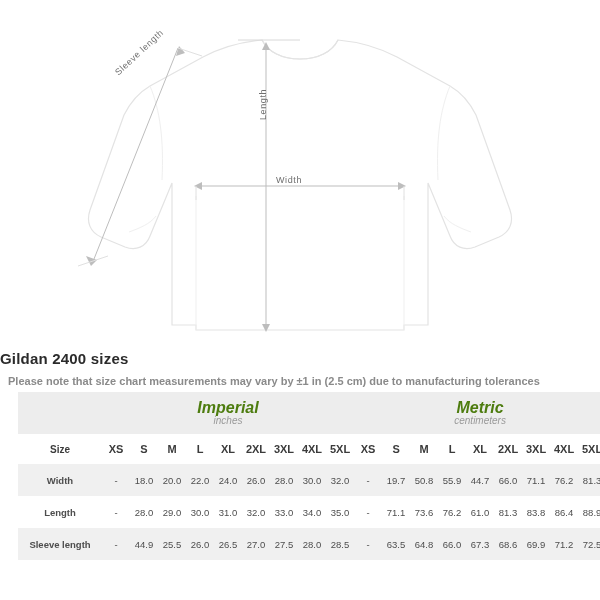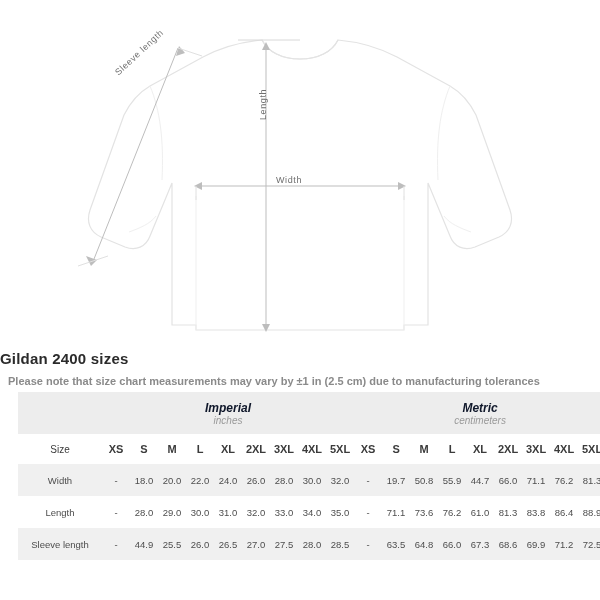--- a/index.html
+++ b/index.html
@@ -84,24 +84,24 @@
     text-align: center;
     padding: 0;
     font-weight: normal;
   }
   .sys-head {
     height: 42px;
     background: #ededed;
     vertical-align: middle;
   }
   .sys-name {
-    font-size: 12px;
+    font-size: 16px;
     font-style: italic;
     font-weight: bold;
-    color: #0f172a;
+    color: #4d7c0f;
     display: block;
     line-height: 14px;
   }
   .sys-unit {
     font-size: 10px;
     font-style: italic;
     color: #9a9a9a;
     display: block;
     line-height: 11px;
   }
@@ -119,21 +119,21 @@
 
   tr.datarow td {
     height: 32px;
     vertical-align: middle;
     font-size: 9.5px;
     color: #4d4d4d;
   }
   tr.datarow.shaded td { background: #f0f0f0; }
   tr.datarow.plain td { background: #ffffff; }
   td.rowlabel {
-    font-weight: normal;
+    font-weight: bold;
     color: #3b3b3b;
     font-size: 10px;
   }
 </style>
 </head>
 <body>
 
 <div id="page">
 
   <div id="illustration">

